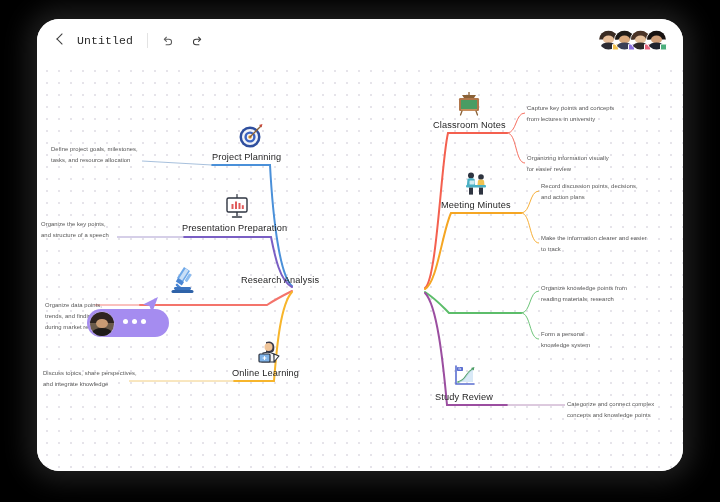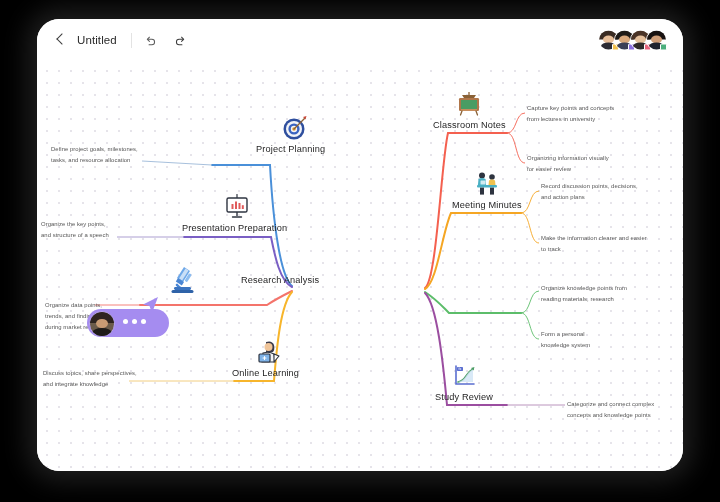--- a/index.html
+++ b/index.html
@@ -13,21 +13,21 @@
   #device{
     position:absolute;left:37px;top:19px;width:646px;height:452px;
     background:#ffffff;border-radius:22px;
     box-shadow:0 0 26px 10px rgba(255,255,255,0.12);
   }
 
   
   #topbar{
     position:absolute;left:0;top:0;width:646px;height:42px;
     background:#ffffff;border-radius:22px 22px 0 0;
-    display:flex;align-items:center;
+    display:flex;align-items:center;font-family:Liberation Mono, monospace;
   }
   #back-chevron{
     margin-left:17px;width:14px;height:14px;position:relative;cursor:pointer;
   }
   #back-chevron:before{
     content:"";position:absolute;left:4px;top:2px;width:7px;height:7px;
     border-left:1.4px solid #3c3c3c;border-bottom:1.4px solid #3c3c3c;
     transform:rotate(45deg);
   }
   #doc-title{
@@ -202,21 +202,21 @@
         <path d="M484 152 C 494 152, 492 130, 502 130" fill="none" stroke="#f5a623" stroke-width="0.9"></path>
         <path d="M484 152 C 494 152, 492 182, 502 182" fill="none" stroke="#f5a623" stroke-width="0.9"></path>
 
         <path d="M484 252 C 494 252, 492 230, 502 230" fill="none" stroke="#5cbd6a" stroke-width="0.9"></path>
         <path d="M484 252 C 494 252, 492 278, 502 278" fill="none" stroke="#5cbd6a" stroke-width="0.9"></path>
 
         <path d="M470 344 L 528 344" fill="none" stroke="#b288b6" stroke-width="0.9"></path>
       </svg>
 
 
-      <div class="node main-topic" style="left:175px;top:52px;align-items:flex-start;margin-left:44px;">
+      <div class="node main-topic" style="left:175px;top:60px;align-items:flex-start;">
         <div class="mt-icon" style="margin-left:24px;">
           <svg width="30" height="30" viewBox="0 0 30 30">
             <circle cx="14" cy="16" r="10.5" fill="#2f4f9e"></circle>
             <circle cx="14" cy="16" r="8" fill="#f2f4f8"></circle>
             <circle cx="14" cy="16" r="5.6" fill="#3a63c0"></circle>
             <circle cx="14" cy="16" r="3.2" fill="#f2f4f8"></circle>
             <circle cx="14" cy="16" r="1.8" fill="#e8a33d"></circle>
             <path d="M14 16 L25 5" stroke="#8a6136" stroke-width="1.4" stroke-linecap="round"></path>
             <path d="M23 4 l3.5-1 -1 3.5z" fill="#c94a3c"></path>
           </svg>
@@ -294,21 +294,21 @@
         </div>
         <div class="mt-label">Classroom Notes</div>
       </div>
       <div class="sub" style="left:490px;top:42px;width:110px;">
         <span>Capture key points and concepts<br>from lectures in university</span>
       </div>
       <div class="sub" style="left:490px;top:92px;width:110px;">
         <span>Organizing information visually<br>for easier review</span>
       </div>
 
-      <div class="node main-topic" style="left:415px;top:108px;">
+      <div class="node main-topic" style="left:404px;top:108px;">
         <div class="mt-icon">
           <svg width="30" height="30" viewBox="0 0 30 30">
             <rect x="5" y="16" width="20" height="2.6" rx="1" fill="#4ab0c4"></rect>
             <circle cx="10" cy="6.5" r="3" fill="#2e3440"></circle>
             <path d="M6.5 10 q3.5-2 7 0 l.6 6 h-8.2z" fill="#4ab0c4"></path>
             <rect x="8" y="18.6" width="4" height="7" fill="#2e3440"></rect>
             <circle cx="20" cy="8" r="2.8" fill="#2e3440"></circle>
             <path d="M17 11.5 q3-1.8 6 0 l.5 4.5 h-7z" fill="#f0c24e"></path>
             <rect x="18" y="18.6" width="4" height="7" fill="#2e3440"></rect>
             <rect x="8.5" y="11.5" width="5" height="4" rx=".6" fill="#fff" opacity=".75"></rect>

